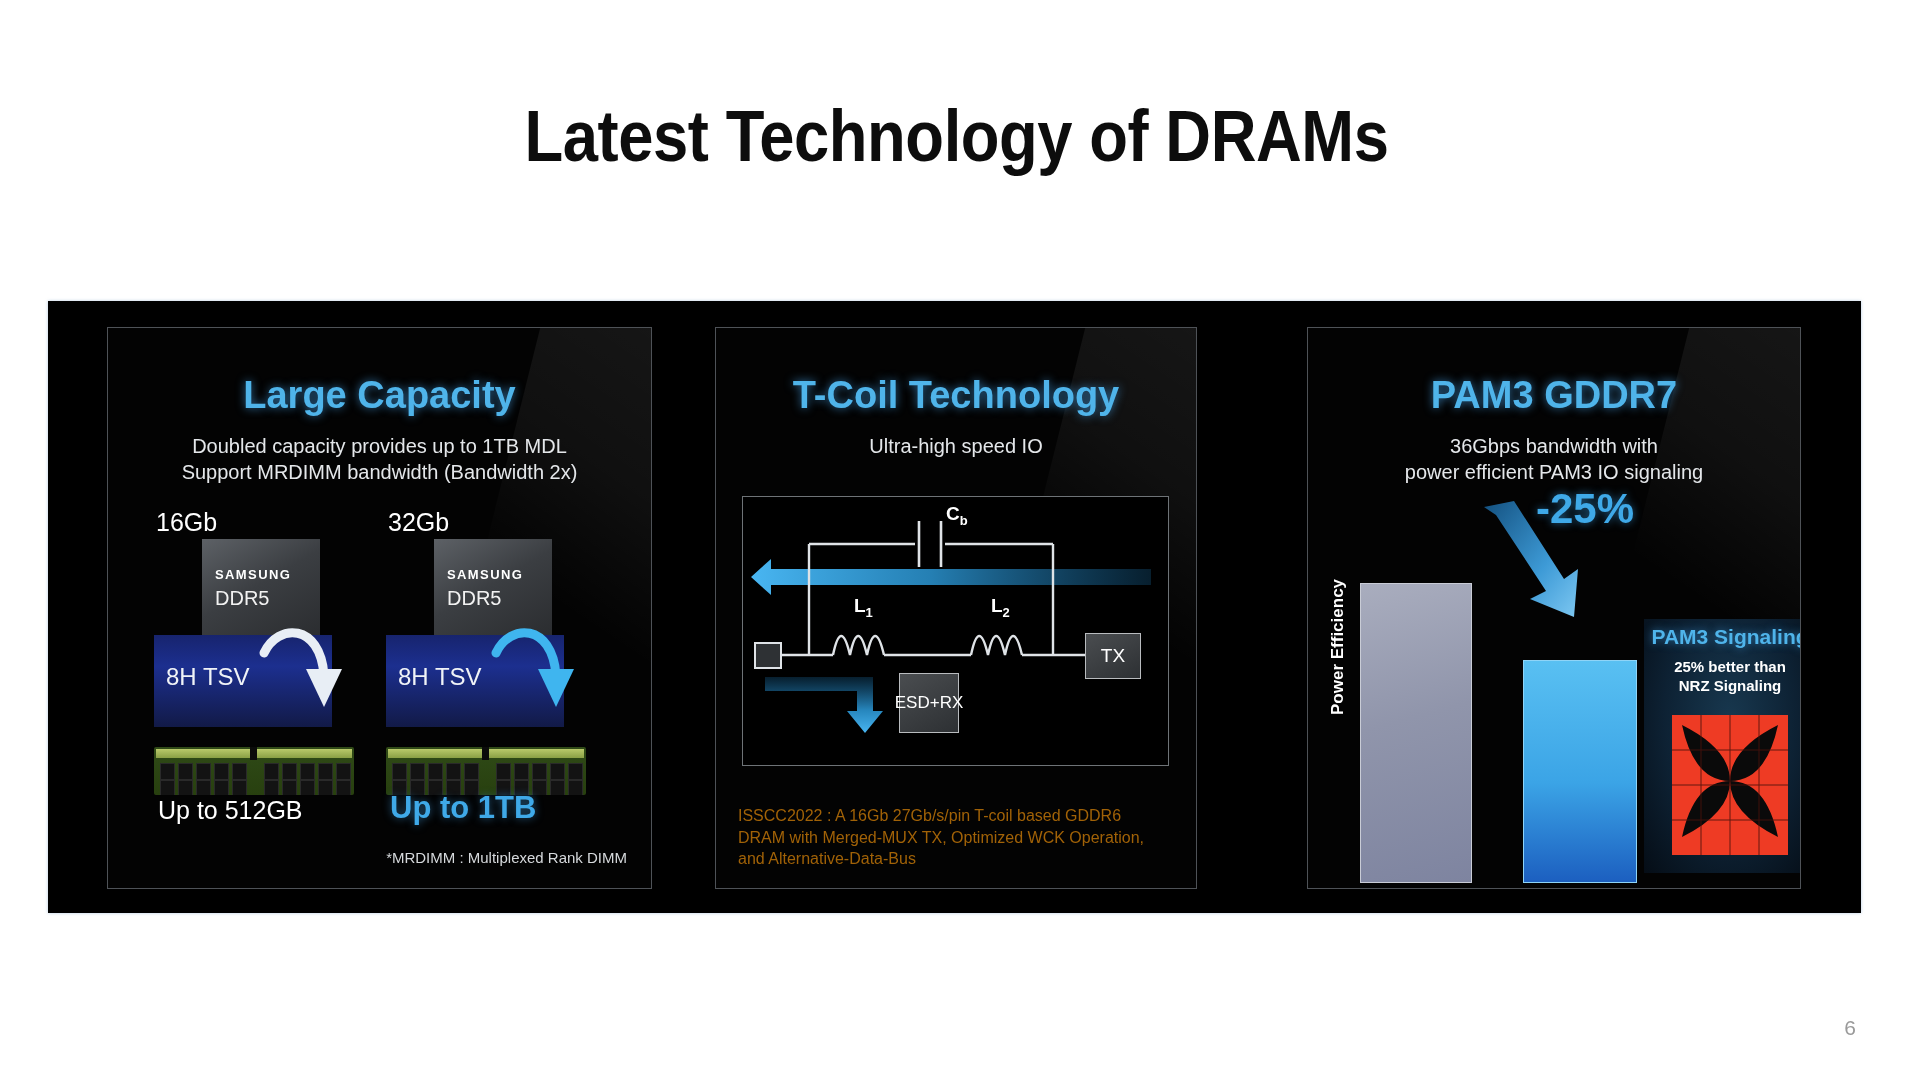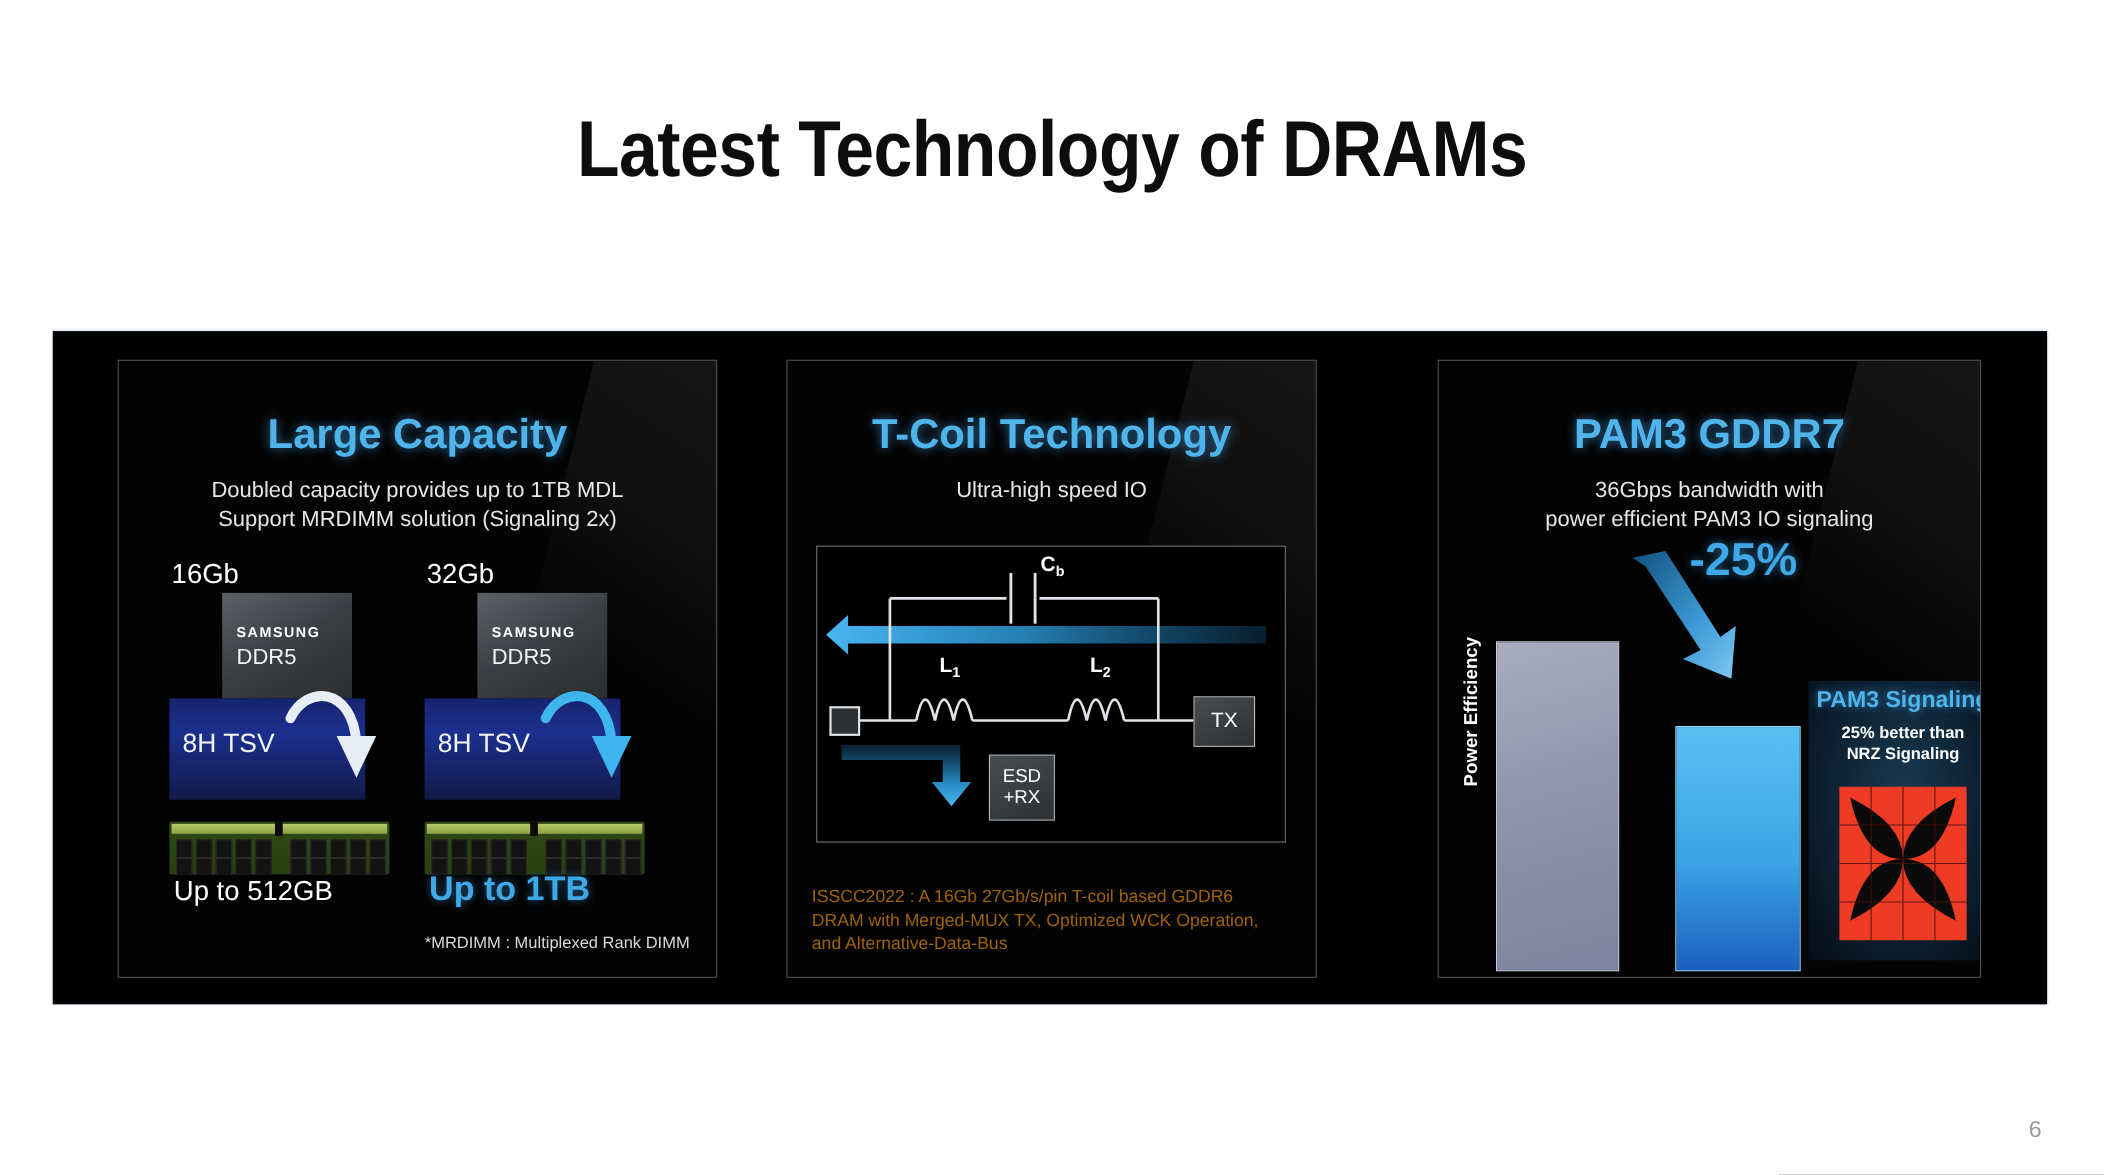--- a/index.html
+++ b/index.html
@@ -190,21 +190,21 @@
 <body>
 
 <div class="slide-title">Latest Technology of DRAMs</div>
 
 <div class="board">
 
   <div class="panel" id="panel-1">
     <div class="p-head">Large Capacity</div>
     <div class="p-sub" id="p1-sub">
       <div>Doubled capacity provides up to 1TB MDL</div>
-      <div>Support MRDIMM solution (Signaling 2x)</div>
+      <div>Support MRDIMM bandwidth (Bandwidth 2x)</div>
     </div>
 
     <div class="chip-group" id="chip-group-left">
       <div class="cap-label">16Gb</div>
       <div class="die">
         <span class="die-brand">SAMSUNG</span>
         <span class="die-type">DDR5</span>
       </div>
       <div class="tsv">
         <span class="tsv-label">8H TSV</span>
@@ -327,21 +327,21 @@
         <rect x="12" y="146" width="26" height="25" fill="#2e3134" stroke="#dfe3e7" stroke-width="2"></rect>
       </svg>
 
       
       <div style="position:absolute;left:203px;top:6px;font-size:19px;font-weight:bold;color:#ffffff;">C<sub style="font-size:13px;">b</sub></div>
       <div style="position:absolute;left:111px;top:98px;font-size:19px;font-weight:bold;color:#ffffff;">L<sub style="font-size:13px;">1</sub></div>
       <div style="position:absolute;left:248px;top:98px;font-size:19px;font-weight:bold;color:#ffffff;">L<sub style="font-size:13px;">2</sub></div>
 
       <div class="cbox" style="left:342px;top:136px;width:54px;height:44px;font-size:19px;">TX</div>
 
-      <div class="cbox" style="left:156px;top:189px;width:58px;height:58px;font-size:17px;flex-direction:column;">
+      <div class="cbox" style="left:156px;top:176px;width:58px;height:58px;font-size:17px;flex-direction:row;">
         <span>ESD</span>
         <span>+RX</span>
       </div>
     </div>
 
     <div id="p2-foot">
       <div>ISSCC2022 : A 16Gb 27Gb/s/pin T-coil based GDDR6</div>
       <div>DRAM with Merged-MUX TX, Optimized WCK Operation,</div>
       <div>and Alternative-Data-Bus</div>
     </div>

